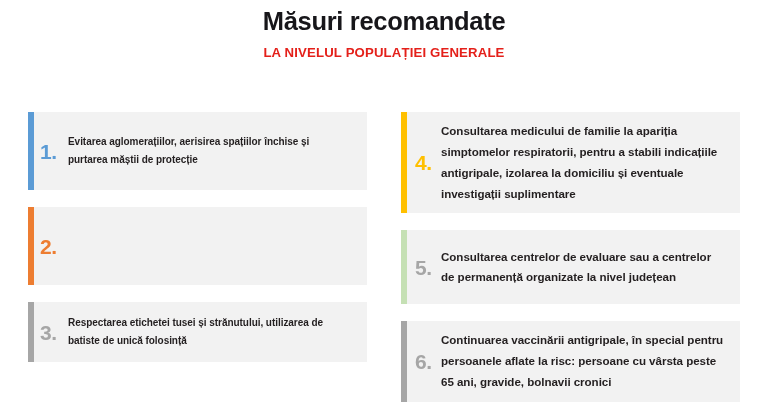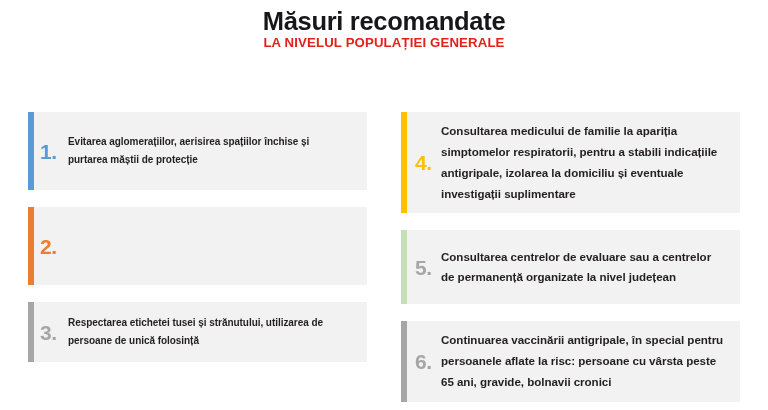--- a/index.html
+++ b/index.html
@@ -32,20 +32,21 @@
 
   .title {
     font-size: 25.5px;
     font-weight: bold;
     letter-spacing: -0.3px;
     color: #17161a;
     line-height: 1.12;
   }
 
   .subtitle {
+    margin-top: 10px;
     font-size: 13.2px;
     font-weight: bold;
     letter-spacing: 0.15px;
     color: #e4201a;
     line-height: 1.1;
     text-align: center;
   }
 
   
   .columns {
@@ -141,21 +142,21 @@
       </div>
 
       <div class="card card-2" style="background: rgb(242, 242, 242);">
         <span class="card-accent" style="background: rgb(237, 125, 49);"></span>
         <span class="card-number" style="color: rgb(237, 125, 49);">2.</span>
       </div>
 
       <div class="card card-3" style="background: rgb(242, 242, 242);">
         <span class="card-accent" style="background: rgb(166, 166, 166);"></span>
         <span class="card-number" style="color: rgb(166, 166, 166);">3.</span>
-        <span class="card-text">Respectarea etichetei tusei și strănutului, utilizarea de persoane de unică folosință</span>
+        <span class="card-text">Respectarea etichetei tusei și strănutului, utilizarea de batiste de unică folosință</span>
       </div>
 
     </div>
 
     <div class="column column-right">
 
       <div class="card card-4" style="background: rgb(242, 242, 242);">
         <span class="card-accent" style="background: rgb(255, 192, 0);"></span>
         <span class="card-number" style="color: rgb(255, 192, 0);">4.</span>
         <span class="card-text">Consultarea medicului de familie la apariția simptomelor respiratorii, pentru a stabili indicațiile antigripale, izolarea la domiciliu și eventuale investigații suplimentare</span>

